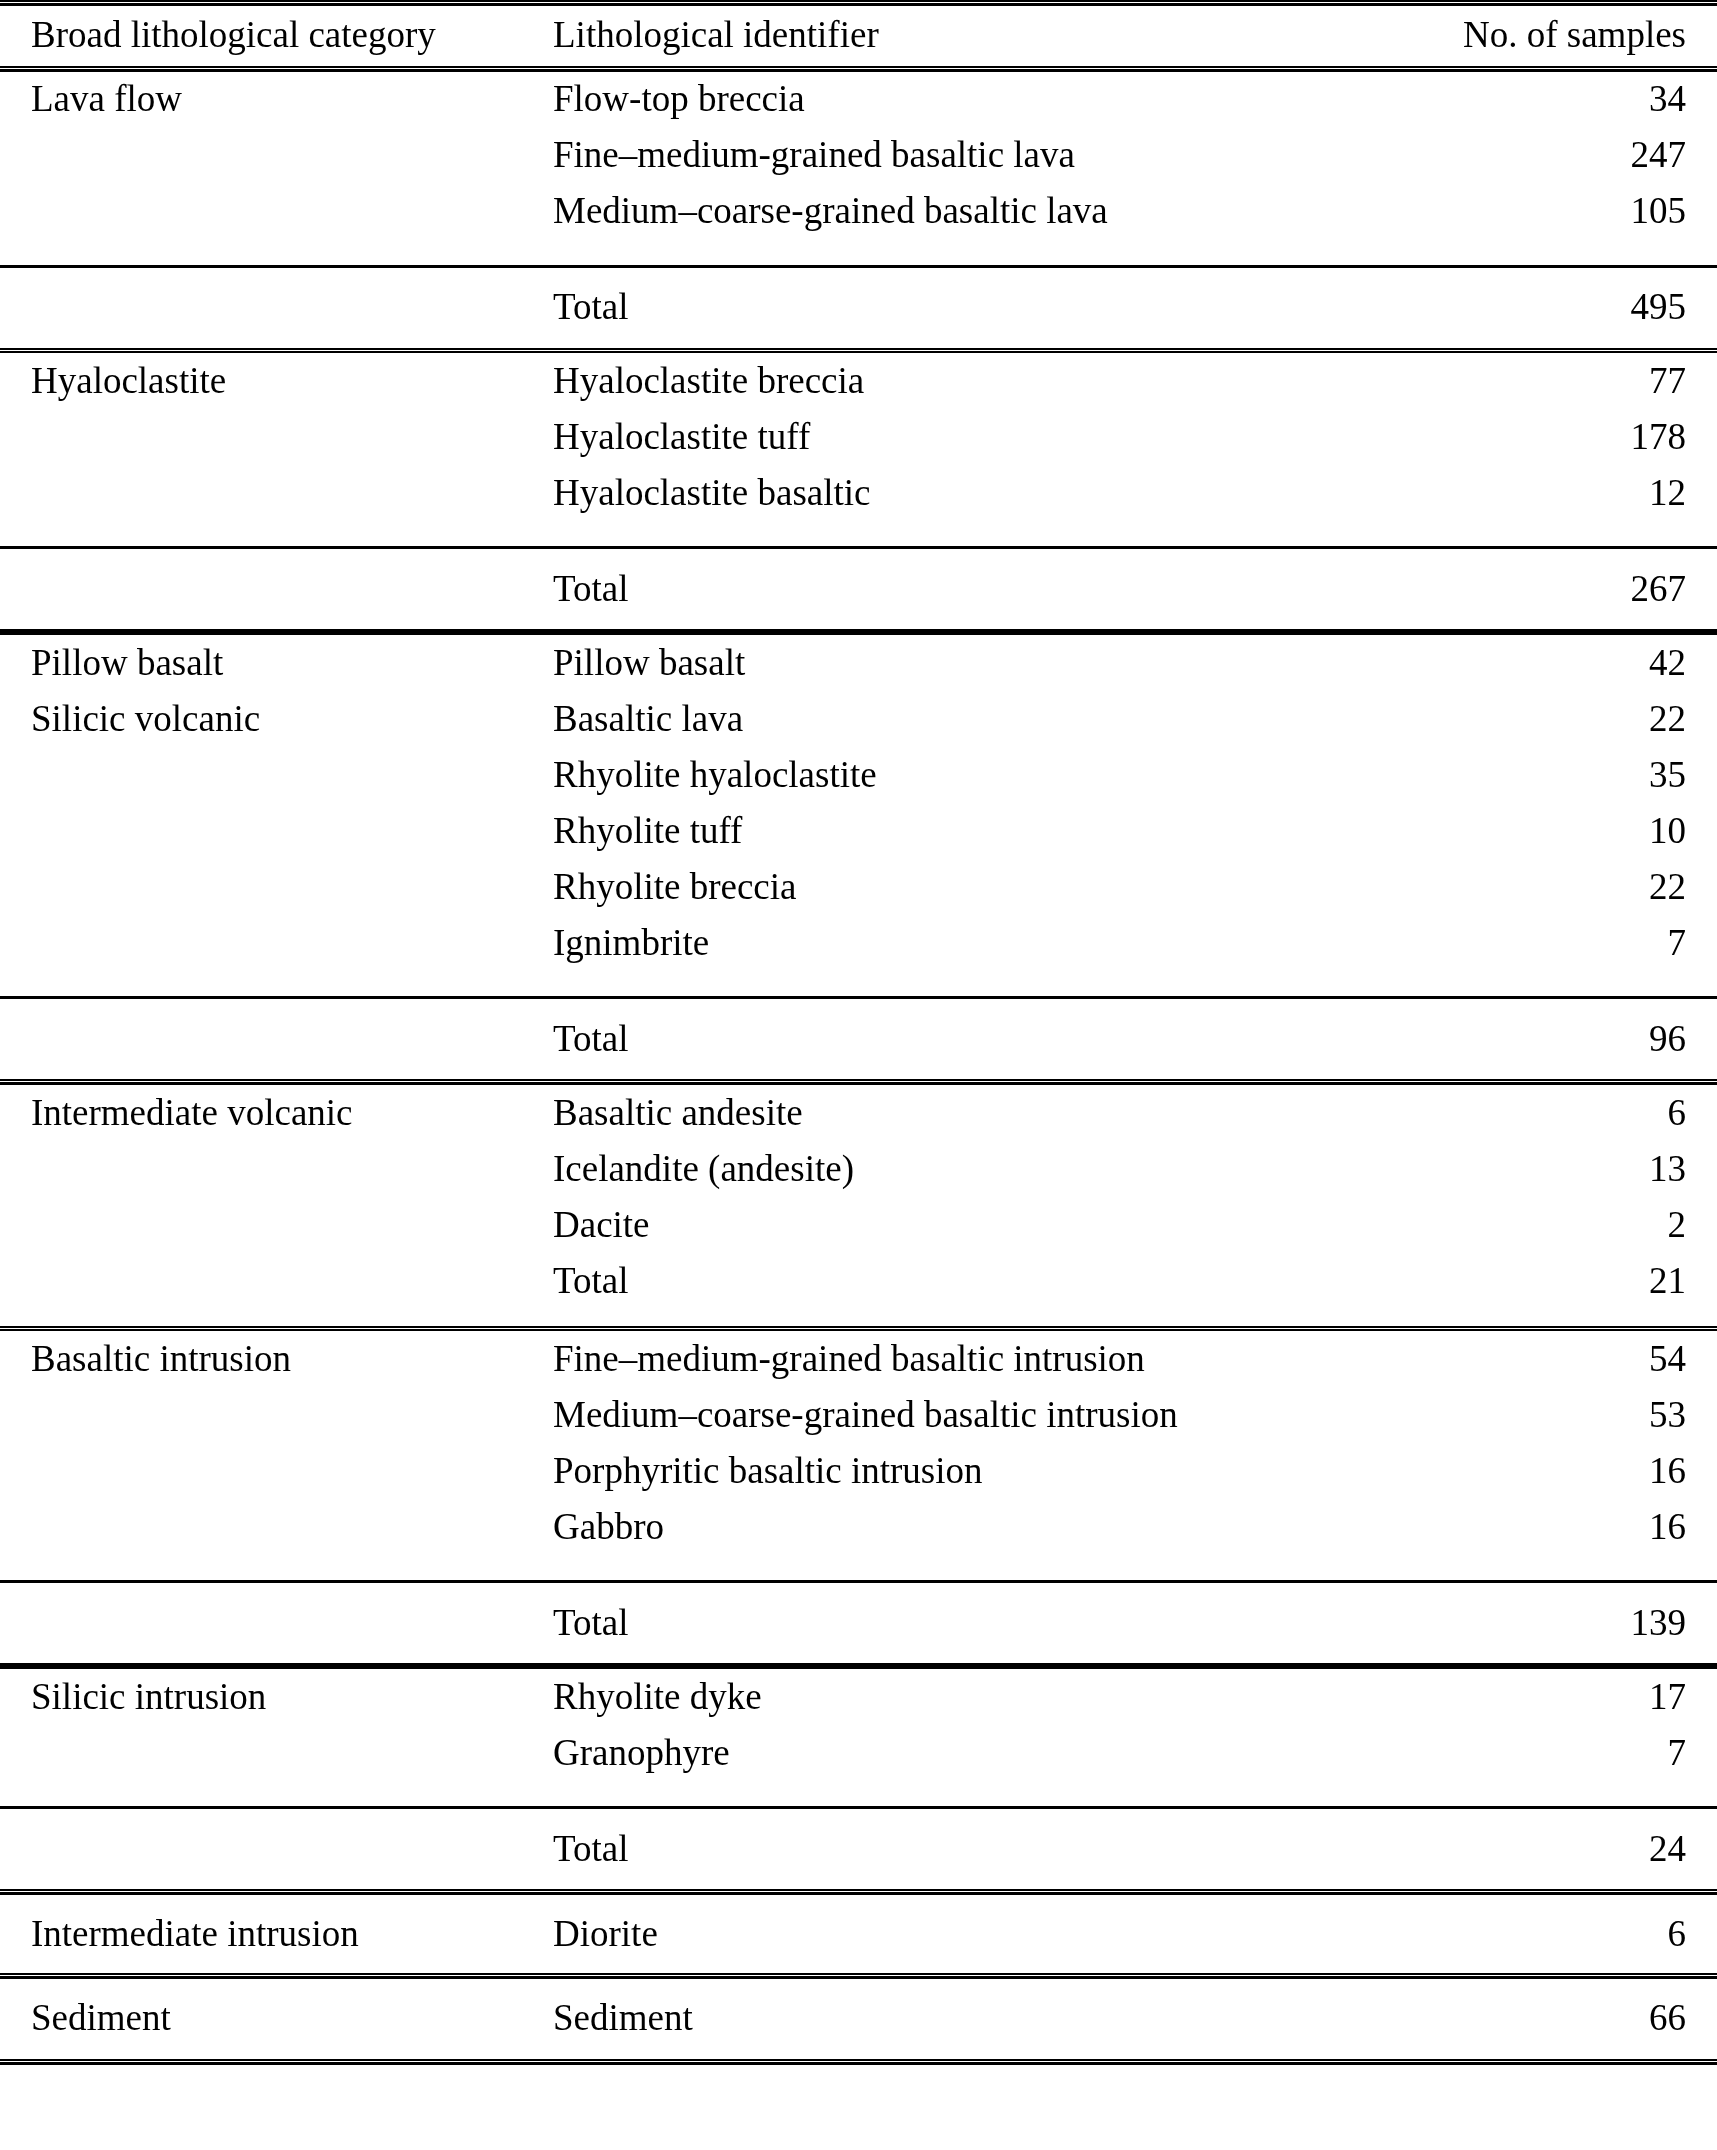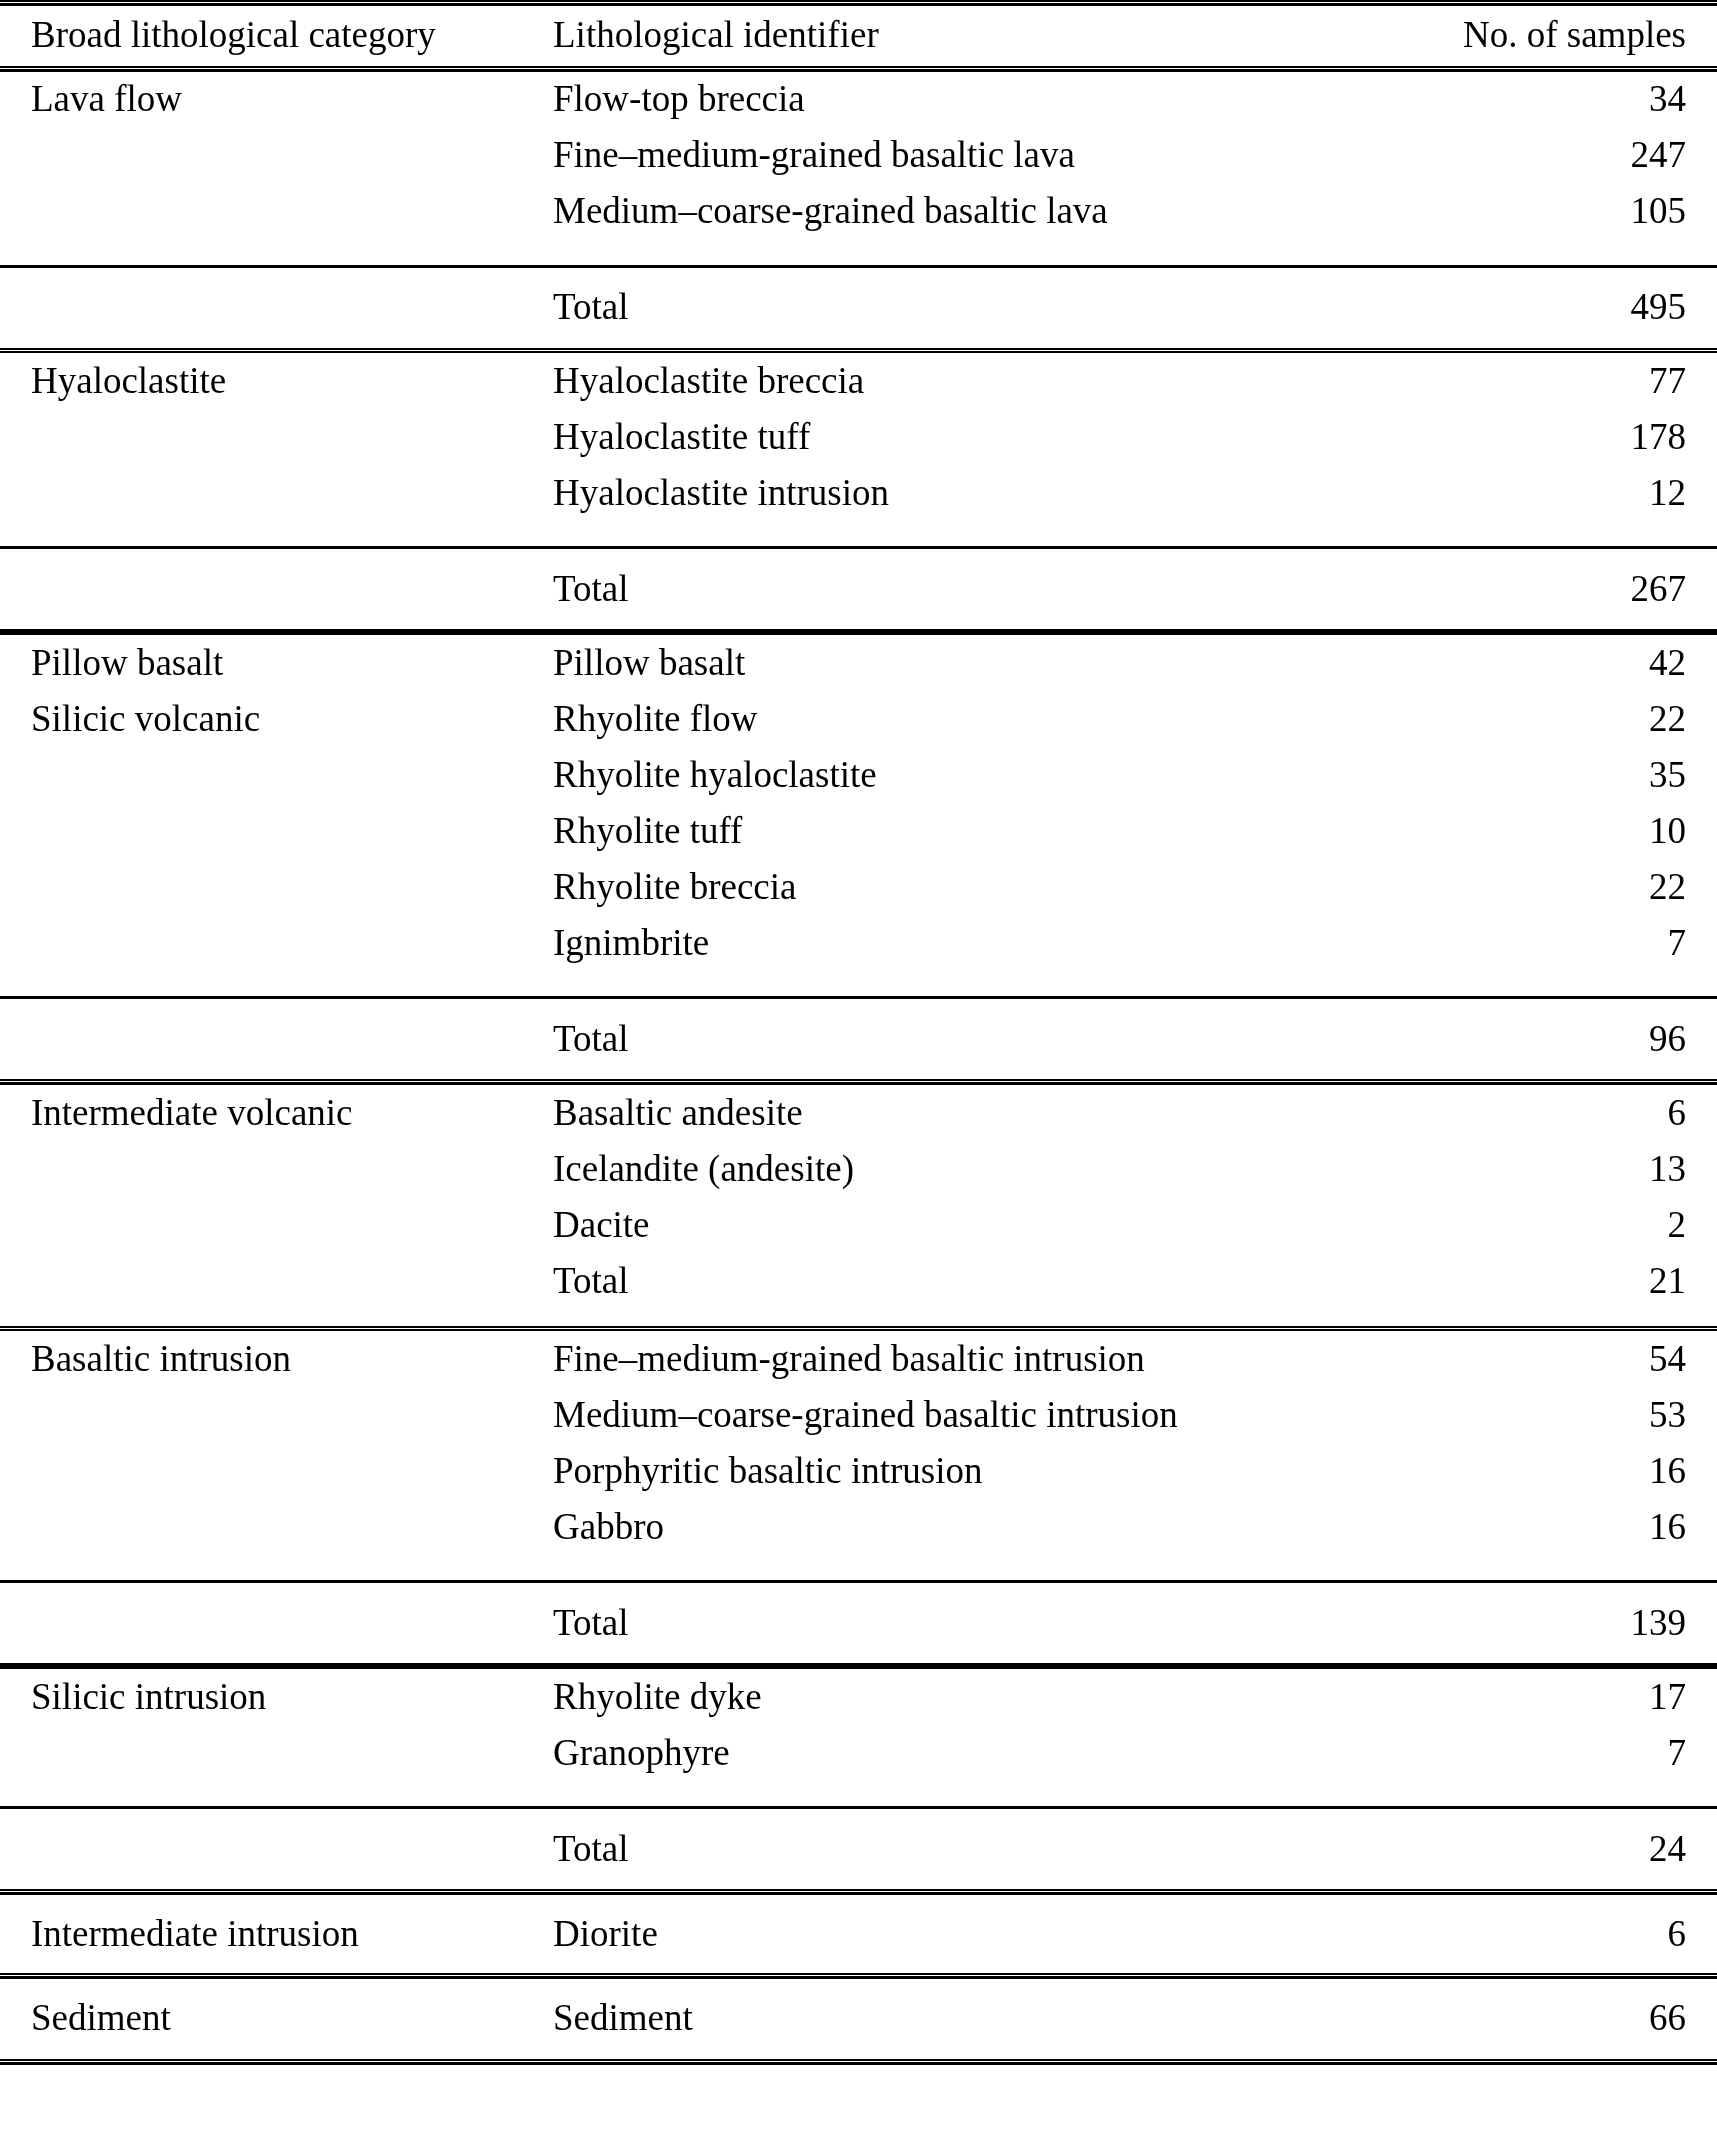--- a/index.html
+++ b/index.html
@@ -73,38 +73,38 @@
       <div class="c2">Hyaloclastite breccia</div>
       <div class="c3">77</div>
     </div>
     <div class="trow">
       <div class="c1"></div>
       <div class="c2">Hyaloclastite tuff</div>
       <div class="c3">178</div>
     </div>
     <div class="trow">
       <div class="c1"></div>
-      <div class="c2">Hyaloclastite intrusion</div>
+      <div class="c2">Hyaloclastite basaltic</div>
       <div class="c3">12</div>
     </div>
     <div class="rule-single"></div>
     <div class="trow total">
       <div class="c1"></div>
       <div class="c2">Total</div>
       <div class="c3">267</div>
     </div>
     <div class="rule-double"></div>
     <div class="trow">
       <div class="c1">Pillow basalt</div>
       <div class="c2">Pillow basalt</div>
       <div class="c3">42</div>
     </div>
     <div class="trow">
       <div class="c1">Silicic volcanic</div>
-      <div class="c2">Rhyolite flow</div>
+      <div class="c2">Basaltic lava</div>
       <div class="c3">22</div>
     </div>
     <div class="trow">
       <div class="c1"></div>
       <div class="c2">Rhyolite hyaloclastite</div>
       <div class="c3">35</div>
     </div>
     <div class="trow">
       <div class="c1"></div>
       <div class="c2">Rhyolite tuff</div>

